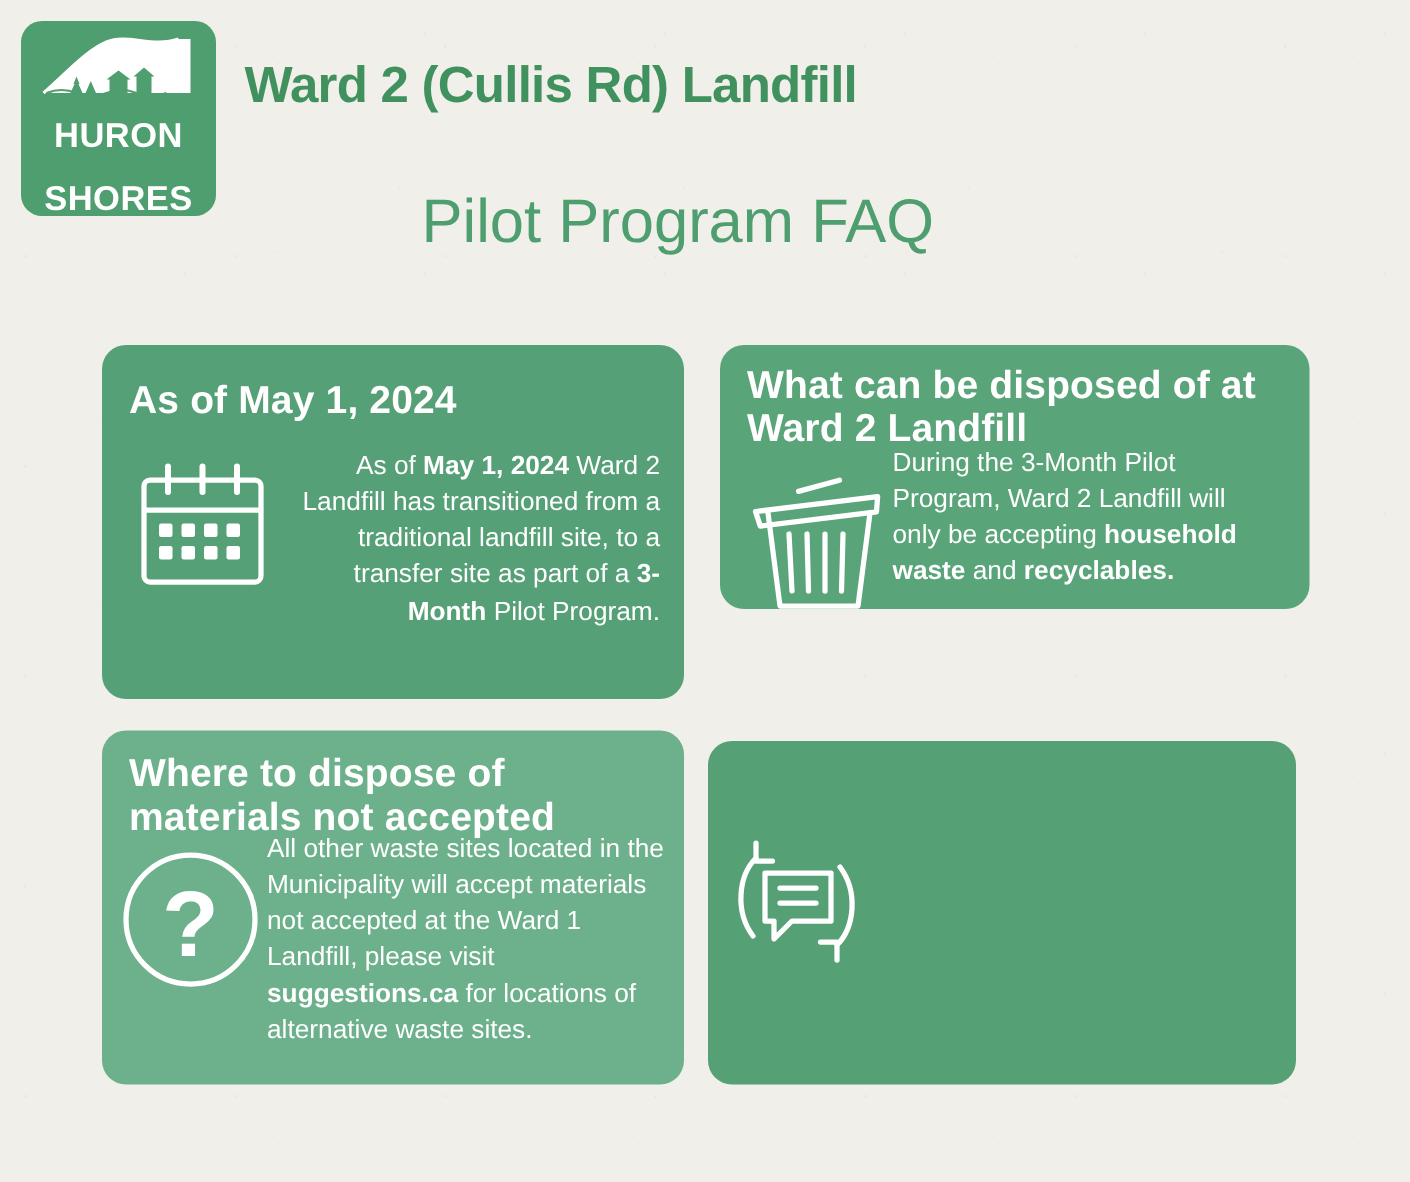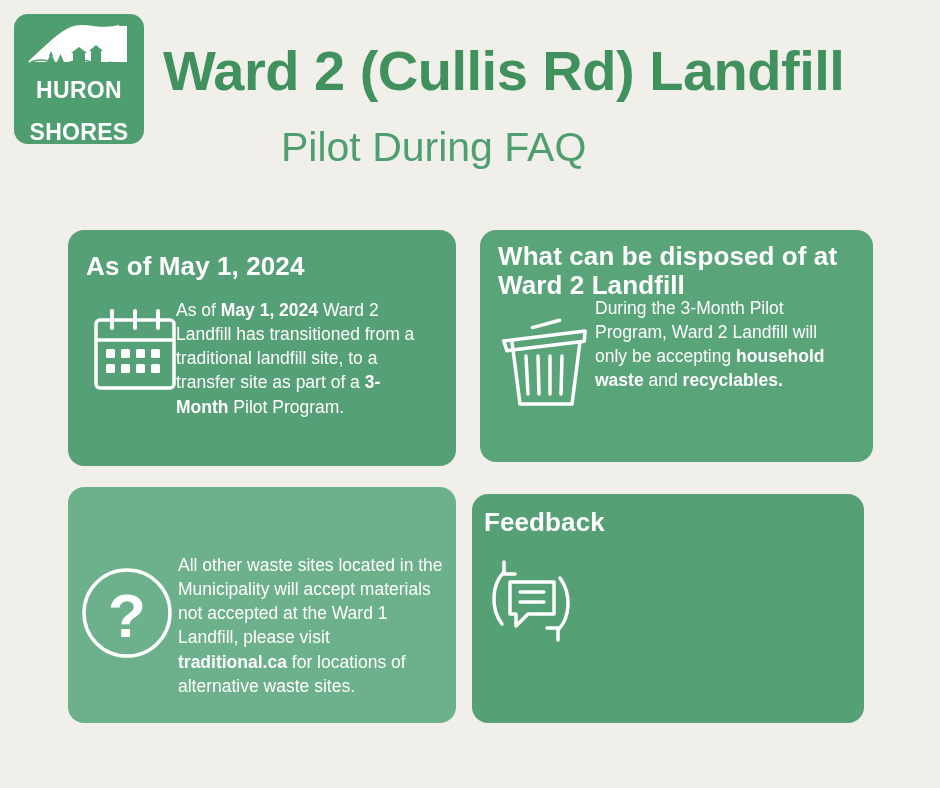--- a/index.html
+++ b/index.html
@@ -75,21 +75,21 @@
     line-height: 1.02;
     text-align: center;
     letter-spacing: 0.3px;
     margin-top: 18px;
   }
   .title-main {
     position: absolute;
     left: 163px;
     top: 38px;
     color: #41915f;
-    font-size: 56px;
+    font-size: 34px;
     font-weight: bold;
     letter-spacing: -0.5px;
     white-space: nowrap;
   }
   .title-sub {
     position: absolute;
     left: 281px;
     top: 124px;
     color: #4e9e6f;
     font-size: 41px;
@@ -99,21 +99,21 @@
 
   
   .card {
     position: absolute;
     border-radius: 16px;
     color: #ffffff;
     box-sizing: border-box;
     overflow: hidden;
   }
   .card-1 { left: 68px;  top: 230px; width: 388px; height: 236px; background: #56a077; }
-  .card-2 { left: 480px; top: 230px; width: 393px; height: 232px; background: #59a479; }
+  .card-2 { left: 480px; top: 230px; width: 393px; height: 176px; background: #59a479; }
   .card-3 { left: 68px;  top: 487px; width: 388px; height: 236px; background: #6cb18b; }
   .card-4 { left: 472px; top: 494px; width: 392px; height: 229px; background: #55a075; }
 
   .card-title {
     position: absolute;
     font-size: 26px;
     font-weight: bold;
     line-height: 1.12;
     letter-spacing: 0.1px;
     color: #ffffff;
@@ -122,21 +122,21 @@
   .c2-title { left: 18px; top: 12px; }
   .c3-title { left: 18px; top: 14px; }
   .c4-title { left: 12px; top: 14px; }
 
   .card-body {
     position: absolute;
     font-size: 17.5px;
     line-height: 1.38;
     color: #ffffff;
   }
-  .c1-body { left: 108px; top: 68px; width: 250px; }
+  .c1-body { left: 122px; top: 68px; width: 250px; text-align: right; }
   .c2-body { left: 115px; top: 66px; width: 258px; }
   .c3-body { left: 110px; top: 66px; width: 265px; }
   .c4-body { left: 113px; top: 46px; width: 268px; }
 
   .card-body b { font-weight: bold; }
 
   .icon-wrap {
     position: absolute;
   }
   .i1 { left: 22px; top: 78px; }
@@ -171,21 +171,21 @@
           <path d="M4 40 q10-4 20 0 q10 4 20 0 q10-4 20 0 q10 4 20 0"></path>
         </g>
       </svg>
     </div>
     <div class="logo-sub">MUNICIPALITY OF</div>
     <div class="logo-main">HURON</div>
     <div class="logo-main">SHORES</div>
   </div>
 
   <div class="title-main" style="color: rgb(65, 145, 95);">Ward 2 (Cullis Rd) Landfill</div>
-  <div class="title-sub">Pilot During FAQ</div>
+  <div class="title-sub">Pilot Program FAQ</div>
 </div>
 
 <div class="card card-1" style="background: rgb(86, 160, 119);">
   <div class="card-title c1-title">As of May 1, 2024</div>
   <div class="icon-wrap i1">
     <svg width="90" height="88" viewBox="0 0 90 88" xmlns="http://www.w3.org/2000/svg">
       <rect x="6" y="12" width="78" height="68" rx="4" fill="none" stroke="#ffffff" stroke-width="3.5"></rect>
       <line x1="6" y1="32" x2="84" y2="32" stroke="#ffffff" stroke-width="3.5"></line>
       <line x1="22" y1="3" x2="22" y2="20" stroke="#ffffff" stroke-width="4" stroke-linecap="round"></line>
       <line x1="45" y1="3" x2="45" y2="20" stroke="#ffffff" stroke-width="4" stroke-linecap="round"></line>
@@ -217,31 +217,31 @@
         <line x1="40" y1="44" x2="41" y2="82"></line>
         <line x1="52" y1="44" x2="52" y2="82"></line>
         <line x1="64" y1="44" x2="63" y2="82"></line>
       </g>
     </svg>
   </div>
   <div class="card-body c2-body"><span>During the 3-Month Pilot Program, Ward 2 Landfill will only be accepting </span><b>household waste</b><span> and </span><b>recyclables.</b></div>
 </div>
 
 <div class="card card-3" style="background: rgb(108, 177, 139);">
+  <div class="card-title c3-title">Where to dispose of materials not accepted</div>
   <div class="icon-wrap i3">
     <svg width="94" height="96" viewBox="0 0 94 96" xmlns="http://www.w3.org/2000/svg">
       <circle cx="47" cy="48" r="43" fill="none" stroke="#ffffff" stroke-width="3.5"></circle>
       <text x="47" y="72" text-anchor="middle" font-family="Liberation Sans, sans-serif" font-size="62" font-weight="bold" fill="#ffffff">?</text>
     </svg>
   </div>
-  <div class="card-body c3-body"><span>All other waste sites located in the Municipality will accept materials not accepted at the Ward 1 Landfill, please visit </span><b>traditional.ca</b><span> for locations of alternative waste sites.</span></div>
+  <div class="card-body c3-body"><span>All other waste sites located in the Municipality will accept materials not accepted at the Ward 1 Landfill, please visit </span><b>suggestions.ca</b><span> for locations of alternative waste sites.</span></div>
 </div>
 
 <div class="card card-4" style="background: rgb(85, 160, 117);">
-  <div class="card-title c4-title">Feedback</div>
   <div class="icon-wrap i4">
     <svg width="98" height="110" viewBox="0 0 98 110" xmlns="http://www.w3.org/2000/svg">
       <g fill="none" stroke="#ffffff" stroke-width="3.5" stroke-linejoin="round" stroke-linecap="round">
         <path d="M22 26 C10 38, 8 62, 20 78"></path>
         <path d="M22 16 L22 28 L33 28"></path>
         <path d="M76 84 C88 72, 90 48, 78 32"></path>
         <path d="M76 94 L76 82 L65 82"></path>
         <path d="M28 36 L72 36 L72 68 L46 68 L34 80 L34 68 L28 68 Z"></path>
         <line x1="38" y1="46" x2="62" y2="46"></line>
         <line x1="38" y1="56" x2="62" y2="56"></line>

